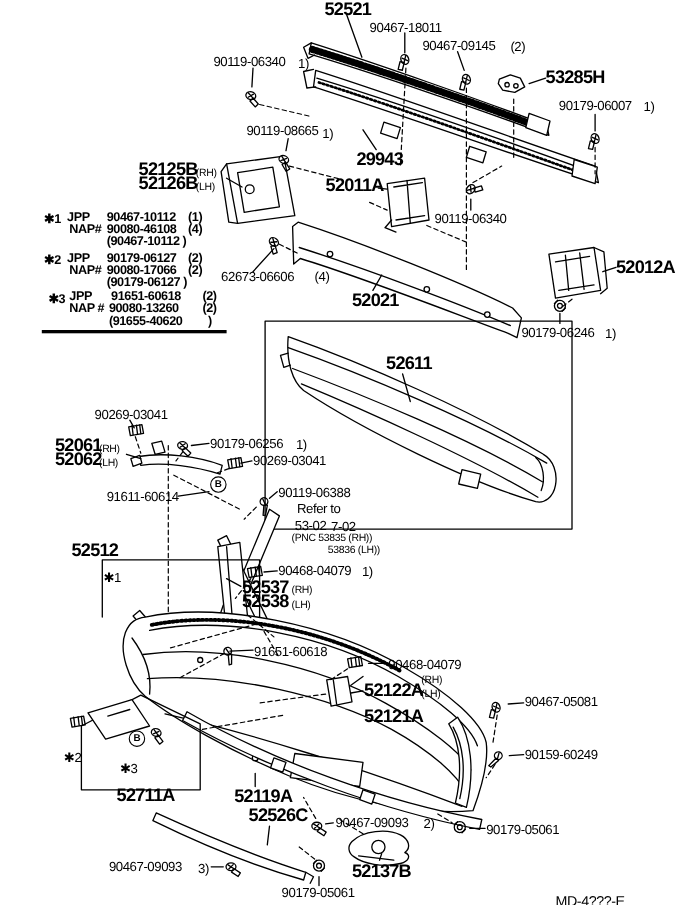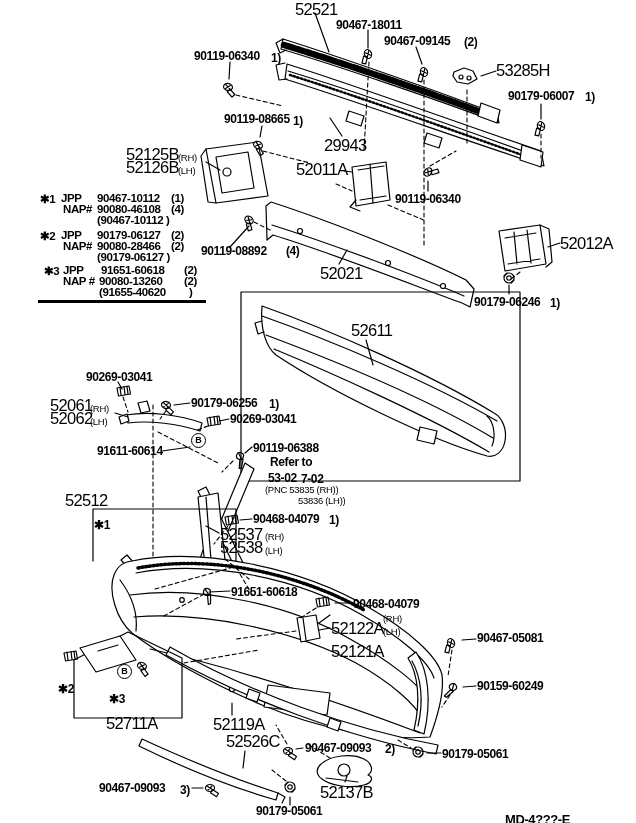--- a/index.html
+++ b/index.html
@@ -4,22 +4,22 @@
 <style>
   html,body{margin:0;padding:0;background:#fff}
   #stage{position:relative;width:636px;height:823px;background:#fff;overflow:hidden;
          font-family:"Liberation Sans",sans-serif}
   #art{position:absolute;left:0;top:0}
   #art path,#art circle,#art rect{stroke:#000;fill:none;stroke-width:1.2;stroke-linecap:round;stroke-linejoin:round}
   #art .f{fill:#fff}
   #art .dash{stroke-dasharray:4 3;stroke-width:1.1}
   #art .dots{stroke-dasharray:1.4 2.4}
   .lbl{position:absolute;white-space:nowrap;color:#000;z-index:5}
-  .lg{font-size:16.5px;font-weight:400;letter-spacing:-0.7px}
-  .md{font-size:12px;font-weight:700;letter-spacing:-0.4px}
+  .lg{font-size:16.5px;font-weight:700;letter-spacing:-0.7px}
+  .md{font-size:12px;font-weight:400;letter-spacing:-0.4px}
   .sm{font-size:9.5px;font-weight:400;letter-spacing:-0.3px}
   .tb{font-size:11.5px;font-weight:700;letter-spacing:-0.4px}
   .circ{width:13px;height:13px;border:1.6px solid #000;border-radius:50%;
         font-size:9px;font-weight:700;text-align:center;line-height:12px;background:#fff}
   .hrline{position:absolute;left:38px;top:300px;width:168px;height:3px;background:#000;z-index:5}
 </style>
 </head>
 <body>
 
 <div id="stage">
@@ -239,41 +239,41 @@
 <div class="lbl md" style="left:271px;top:51px">1)</div>
 <div class="lbl md" style="left:224px;top:112px">90119-08665</div>
 <div class="lbl md" style="left:293px;top:114px">1)</div>
 <div class="lbl lg" style="left:126px;top:145px">52125B</div>
 <div class="lbl sm" style="left:178px;top:152px">(RH)</div>
 <div class="lbl lg" style="left:126px;top:158px">52126B</div>
 <div class="lbl sm" style="left:178px;top:165px">(LH)</div>
 <div class="lbl lg" style="left:324px;top:136px">29943</div>
 <div class="lbl lg" style="left:296px;top:160px">52011A</div>
 <div class="lbl md" style="left:395px;top:192px">90119-06340</div>
-<div class="lbl md" style="left:201px;top:244px">90119-08892</div>
+<div class="lbl md" style="left:201px;top:244px">62673-06606</div>
 <div class="lbl md" style="left:286px;top:244px">(4)</div>
 <div class="lbl lg" style="left:320px;top:264px">52021</div>
 <div class="lbl lg" style="left:560px;top:234px">52012A</div>
 <div class="lbl md" style="left:474px;top:295px">90179-06246</div>
 <div class="lbl md" style="left:550px;top:296px">1)</div>
 
 <div class="lbl tb" style="left:40px;top:192px">✱1</div>
 <div class="lbl tb" style="left:61px;top:192px">JPP</div>
 <div class="lbl tb" style="left:97px;top:192px">90467-10112</div>
 <div class="lbl tb" style="left:171px;top:192px">(1)</div>
 <div class="lbl tb" style="left:63px;top:203px">NAP#</div>
 <div class="lbl tb" style="left:97px;top:203px">90080-46108</div>
 <div class="lbl tb" style="left:171px;top:203px">(4)</div>
 <div class="lbl tb" style="left:97px;top:214px">(90467-10112 )</div>
 <div class="lbl tb" style="left:40px;top:229px">✱2</div>
 <div class="lbl tb" style="left:61px;top:229px">JPP</div>
 <div class="lbl tb" style="left:97px;top:229px">90179-06127</div>
 <div class="lbl tb" style="left:171px;top:229px">(2)</div>
 <div class="lbl tb" style="left:63px;top:240px">NAP#</div>
-<div class="lbl tb" style="left:97px;top:240px">90080-28466</div>
+<div class="lbl tb" style="left:97px;top:240px">90080-17066</div>
 <div class="lbl tb" style="left:171px;top:240px">(2)</div>
 <div class="lbl tb" style="left:97px;top:251px">(90179-06127 )</div>
 <div class="lbl tb" style="left:44px;top:264px">✱3</div>
 <div class="lbl tb" style="left:63px;top:264px">JPP</div>
 <div class="lbl tb" style="left:101px;top:264px">91651-60618</div>
 <div class="lbl tb" style="left:184px;top:264px">(2)</div>
 <div class="lbl tb" style="left:63px;top:275px">NAP #</div>
 <div class="lbl tb" style="left:99px;top:275px">90080-13260</div>
 <div class="lbl tb" style="left:184px;top:275px">(2)</div>
 <div class="lbl tb" style="left:99px;top:286px">(91655-40620</div>

